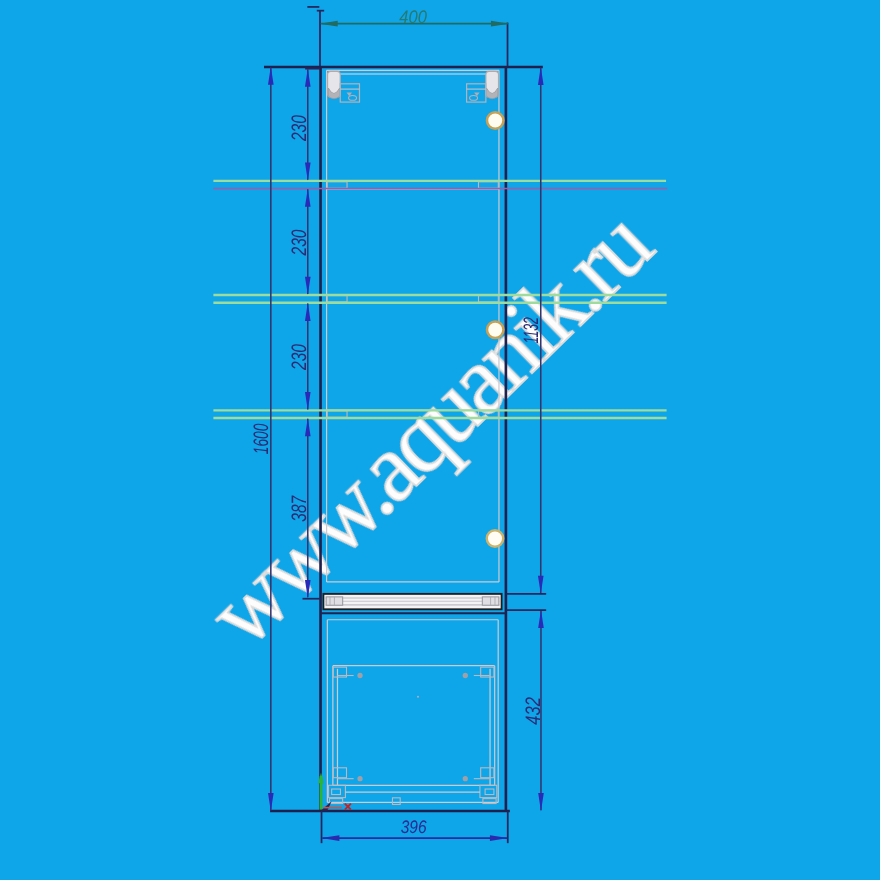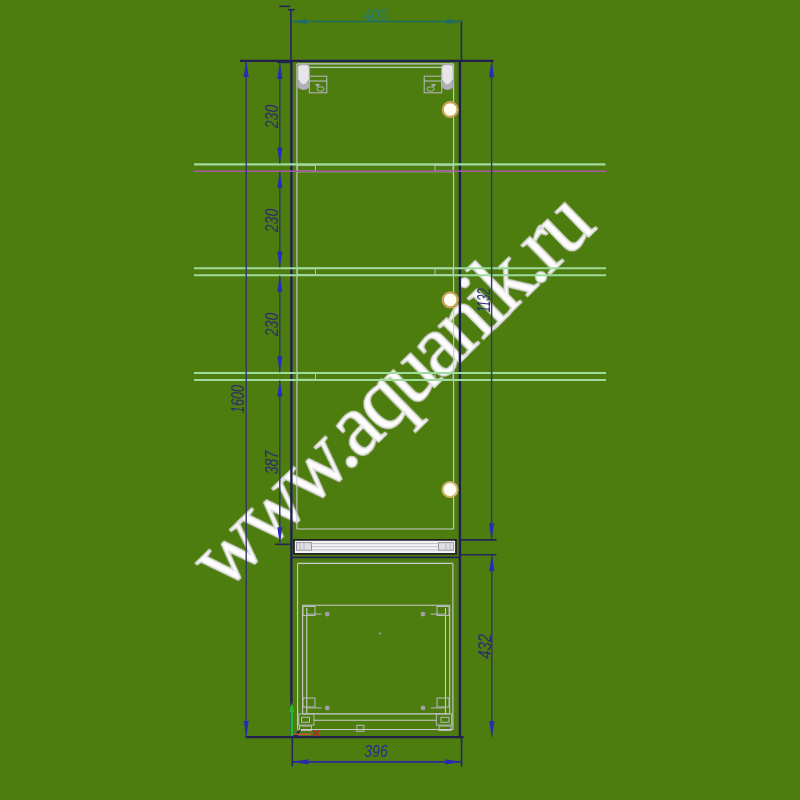--- a/index.html
+++ b/index.html
@@ -1,16 +1,16 @@
 <!DOCTYPE html>
 <html><head>
 <meta charset="utf-8">
 <style>
   html,body{margin:0;padding:0;background:#ffffff;}
-  #page{position:relative;width:800px;height:800px;background:#4d7c0f;overflow:hidden;
+  #page{position:relative;width:800px;height:800px;background:#0ea5e9;overflow:hidden;
         font-family:"Liberation Sans", sans-serif;}
   svg{position:absolute;left:0;top:0;}
   .dim{stroke:#34346e;stroke-width:1.4;fill:none;}
   .ext{stroke:#26265c;stroke-width:1.6;fill:none;}
   .arr{fill:#2a2ab8;stroke:none;}
   .lab{fill:#2b2b74;font-style:italic;font-size:19px;font-family:"Liberation Sans",sans-serif;}
   .lg{stroke:#cbcbd1;stroke-width:1.1;fill:none;}
   .lg2{stroke:#b9b9c0;stroke-width:1;fill:none;}
 </style>
 </head>

